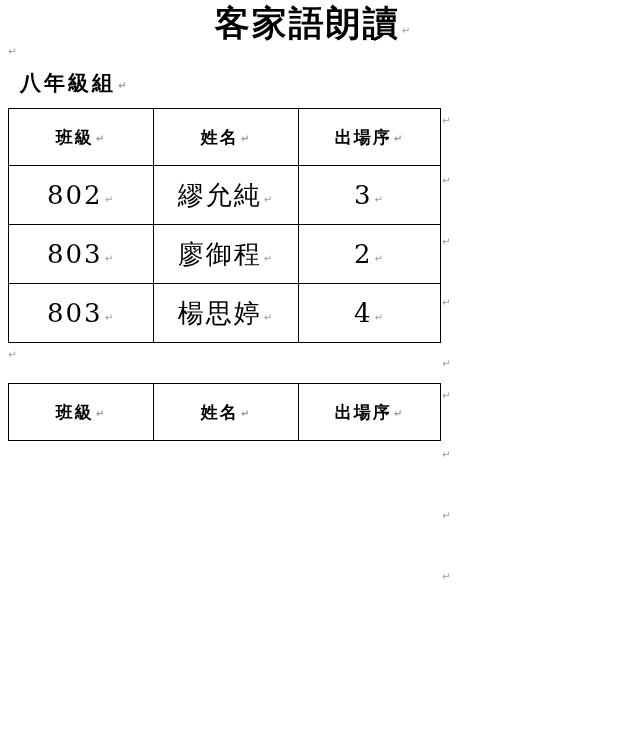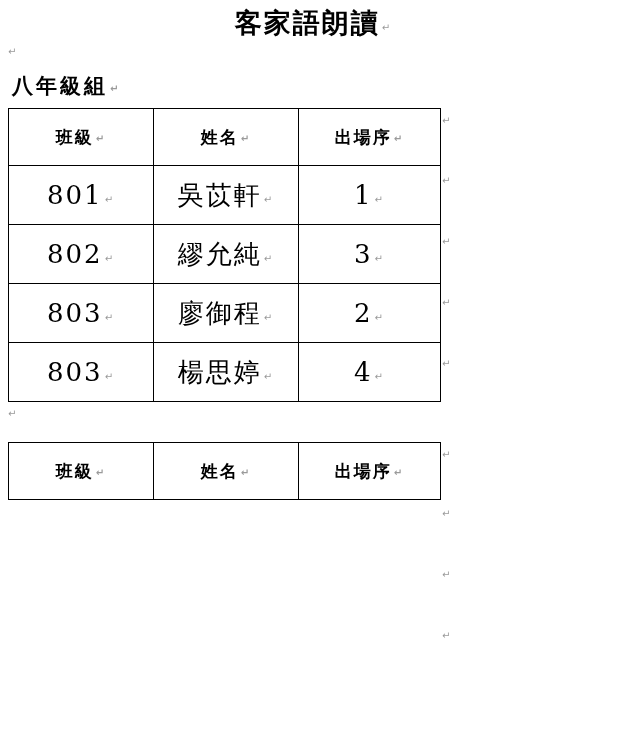--- a/index.html
+++ b/index.html
@@ -11,41 +11,41 @@
     font-family:"DejaVu Serif","Liberation Serif",serif;
     overflow:hidden;
   }
   .title-line{
     margin-top:6px;
     text-align:center;
     height:34px;
     line-height:34px;
   }
   .doc-title{
-    font-size:27px;
+    font-size:35px;
     font-weight:bold;
     letter-spacing:2px;
   }
   .mark{
     color:#9a9a9a;
     font-size:10px;
     font-family:"DejaVu Sans","Liberation Sans",sans-serif;
     margin-left:2px;
     vertical-align:1px;
   }
   .empty-line{
     height:28px;
     padding-left:8px;
     line-height:22px;
   }
   .empty-line .mark{margin-left:0;}
   .section-heading{
-    padding-left:12px;
+    padding-left:20px;
     height:30px;
-    line-height:36px;
+    line-height:30px;
     font-size:21px;
     font-weight:bold;
     letter-spacing:3px;
   }
   .table-wrap{
     position:relative;
     margin-left:8px;
     margin-top:10px;
     width:429px;
   }
@@ -103,25 +103,20 @@
 
   <div class="table-wrap">
     <table class="doc-table">
       <tbody>
           <tr>
         <td class="hdr col1"><span>班級</span><span class="mark">↵</span></td>
         <td class="hdr col2"><span>姓名</span><span class="mark">↵</span></td>
         <td class="hdr col3"><span>出場序</span><span class="mark">↵</span></td>
       </tr>
       <tr>
-        <td class="cell col1"><span>801</span><span class="mark">↵</span></td>
-        <td class="cell col2"><span>吳苡軒</span><span class="mark">↵</span></td>
-        <td class="cell col3"><span>1</span><span class="mark">↵</span></td>
-      </tr>
-      <tr>
         <td class="cell col1"><span>802</span><span class="mark">↵</span></td>
         <td class="cell col2"><span>繆允純</span><span class="mark">↵</span></td>
         <td class="cell col3"><span>3</span><span class="mark">↵</span></td>
       </tr>
       <tr>
         <td class="cell col1"><span>803</span><span class="mark">↵</span></td>
         <td class="cell col2"><span>廖御程</span><span class="mark">↵</span></td>
         <td class="cell col3"><span>2</span><span class="mark">↵</span></td>
       </tr>
       <tr>

